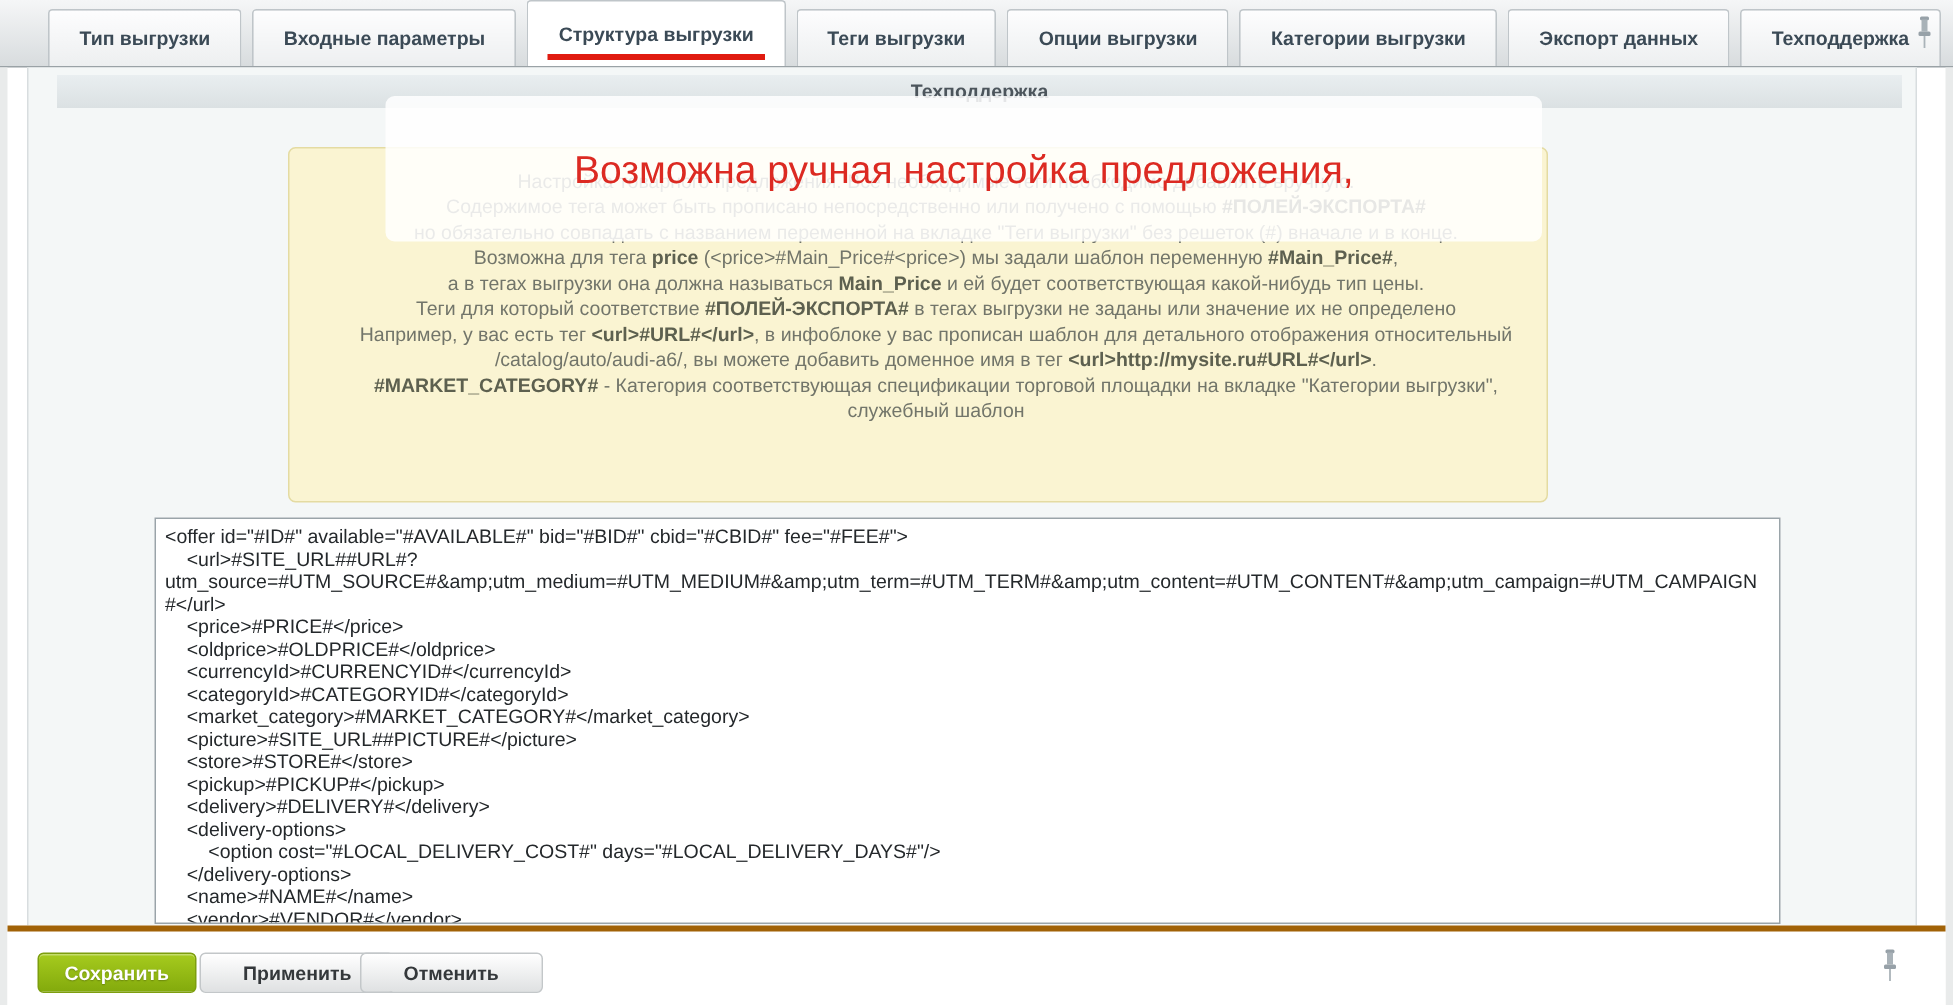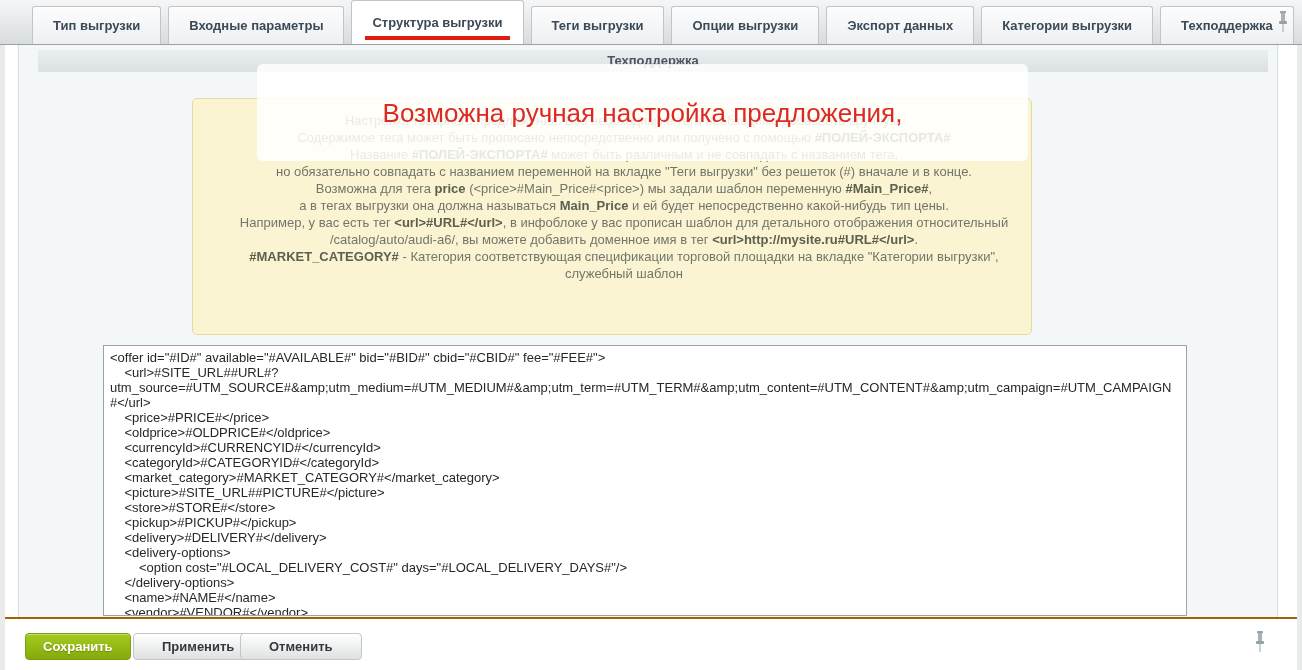--- a/index.html
+++ b/index.html
@@ -72,21 +72,21 @@
     padding:4px 6px;
     font-family:"Liberation Sans", sans-serif;
     font-size:13px; line-height:15px; color:#24282b;
     resize:none; overflow:hidden;
     white-space:pre-wrap; word-wrap:break-word;
     z-index:2; outline:none;
   }
   
   .bottombar {
     position:absolute; left:5px; top:617px; width:1292px; height:53px;
-    background:#ffffff; border-top:2px solid #a16207;
+    background:#ffffff; border-top:4px solid #a16207;
   }
   .btn {
     position:absolute; top:14px; height:27px;
     border-radius:4px; font-family:"Liberation Sans", sans-serif;
     font-size:13px; font-weight:bold; cursor:pointer;
   }
   .btn-save {
     left:20px; padding:0 17px;
     background:linear-gradient(#a6cb1e, #83aa0c);
     border:1px solid #7d9e0e; color:#ffffff;
@@ -116,24 +116,24 @@
       <div class="tab active">
         <span>Структура выгрузки</span>
       </div>
       <div class="tab">
         <span>Теги выгрузки</span>
       </div>
       <div class="tab">
         <span>Опции выгрузки</span>
       </div>
       <div class="tab">
+        <span>Категории выгрузки</span>
+      </div>
+      <div class="tab">
         <span>Экспорт данных</span>
-      </div>
-      <div class="tab">
-        <span>Категории выгрузки</span>
       </div>
       <div class="tab">
         <span>Техподдержка</span>
       </div>
     </div>
   <div class="pin pin-top">
     <svg width="14" height="24" viewBox="0 0 14 24">
       <rect x="4" y="1" width="6" height="2.5" rx="1" fill="#97a1a8"></rect>
       <rect x="5" y="3" width="4" height="8" fill="#a9b2b8"></rect>
       <rect x="3" y="11" width="8" height="3" rx="1" fill="#97a1a8"></rect>
@@ -147,24 +147,24 @@
 <div class="main"></div>
 
 <div class="section-header">
   <span>Техподдержка</span>
 </div>
 
 <div class="info-box">
   <div id="info-lines">
       <div class="info-line"><span>Настройка товарного предложения. Все необходимые теги необходимо добавлять вручную.</span></div>
       <div class="info-line"><span>Содержимое тега может быть прописано непосредственно или получено с помощью </span><b>#ПОЛЕЙ-ЭКСПОРТА#</b></div>
-      <div class="info-line"><span>Название </span><b>#ПОЛЕЙ-ЭКСПОРТА#</b><span> может быть различным и не совпадать с названием тега,</span></div>
       <div class="info-line"><span>но обязательно совпадать с названием переменной на вкладке "Теги выгрузки" без решеток (#) вначале и в конце.</span></div>
       <div class="info-line"><span>Возможна для тега </span><b>price</b><span> (&lt;price&gt;#Main_Price#&lt;price&gt;) мы задали шаблон переменную </span><b>#Main_Price#</b><span>,</span></div>
-      <div class="info-line"><span>а в тегах выгрузки она должна называться </span><b>Main_Price</b><span> и ей будет непосредственно какой-нибудь тип цены.</span></div>
+      <div class="info-line"><span>а в тегах выгрузки она должна называться </span><b>Main_Price</b><span> и ей будет соответствующая какой-нибудь тип цены.</span></div>
+      <div class="info-line"><span>Теги для который соответствие </span><b>#ПОЛЕЙ-ЭКСПОРТА#</b><span> в тегах выгрузки не заданы или значение их не определено</span></div>
       <div class="info-line"><span>Например, у вас есть тег </span><b>&lt;url&gt;#URL#&lt;/url&gt;</b><span>, в инфоблоке у вас прописан шаблон для детального отображения относительный</span></div>
       <div class="info-line"><span>/catalog/auto/audi-a6/, вы можете добавить доменное имя в тег </span><b>&lt;url&gt;http://mysite.ru#URL#&lt;/url&gt;</b><span>.</span></div>
       <div class="info-line"><b>#MARKET_CATEGORY#</b><span> - Категория соответствующая спецификации торговой площадки на вкладке "Категории выгрузки", служебный шаблон</span></div>
     </div>
 </div>
 
 <div class="overlay">
   <div>Возможна ручная настройка предложения,</div>
 </div>
 

